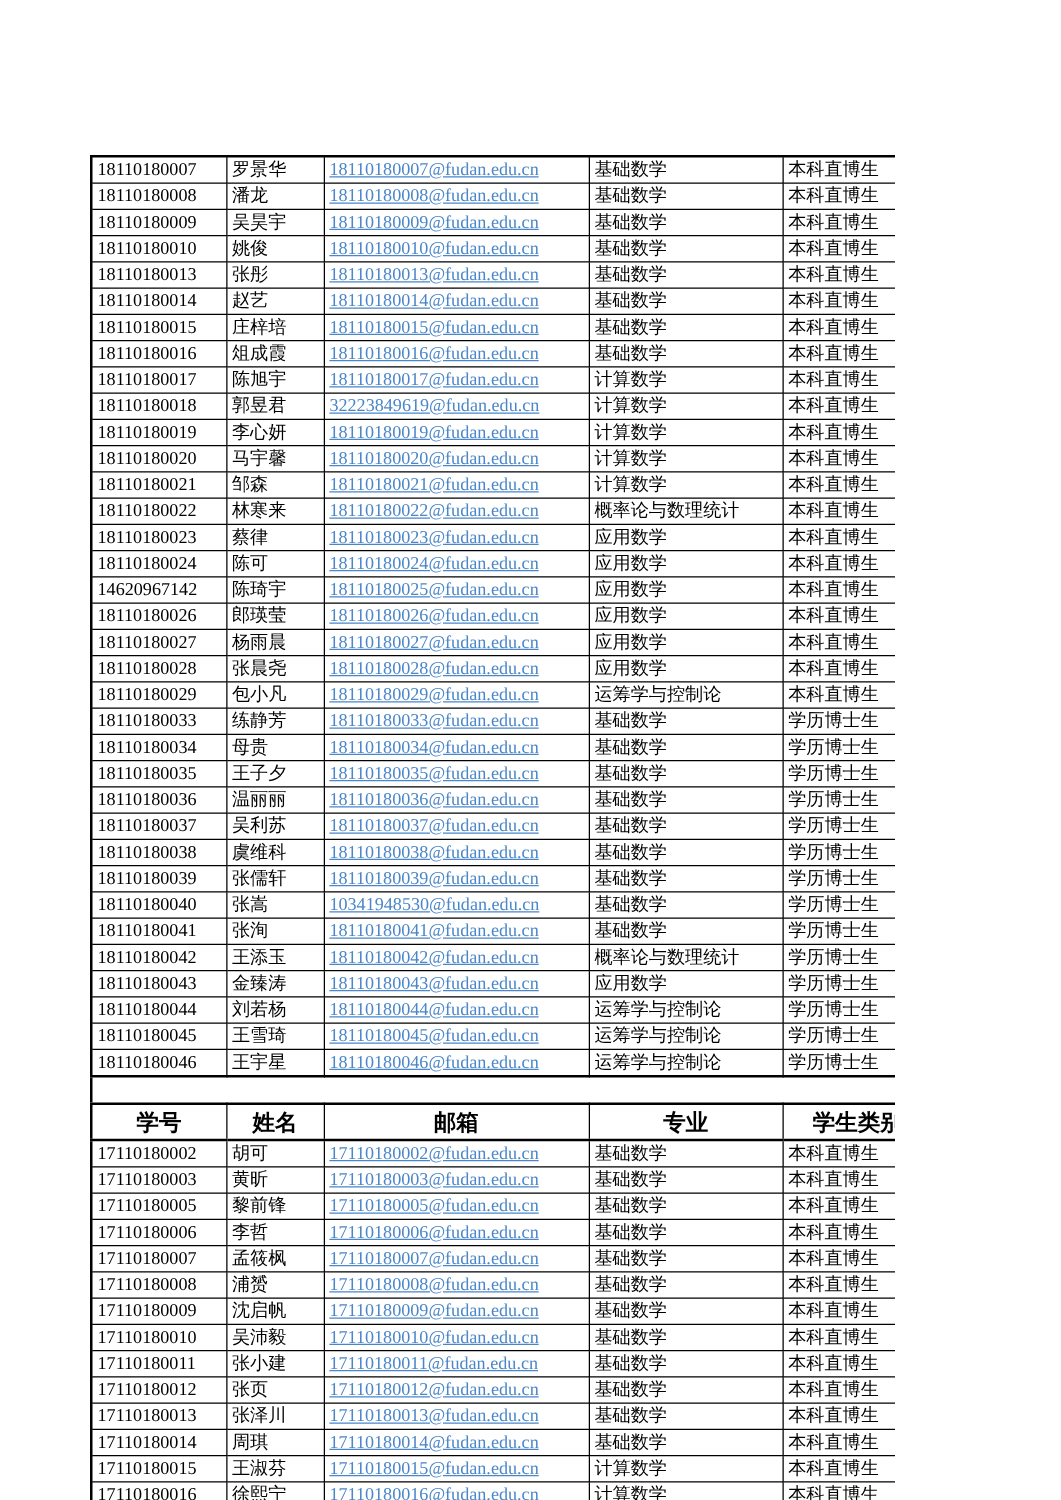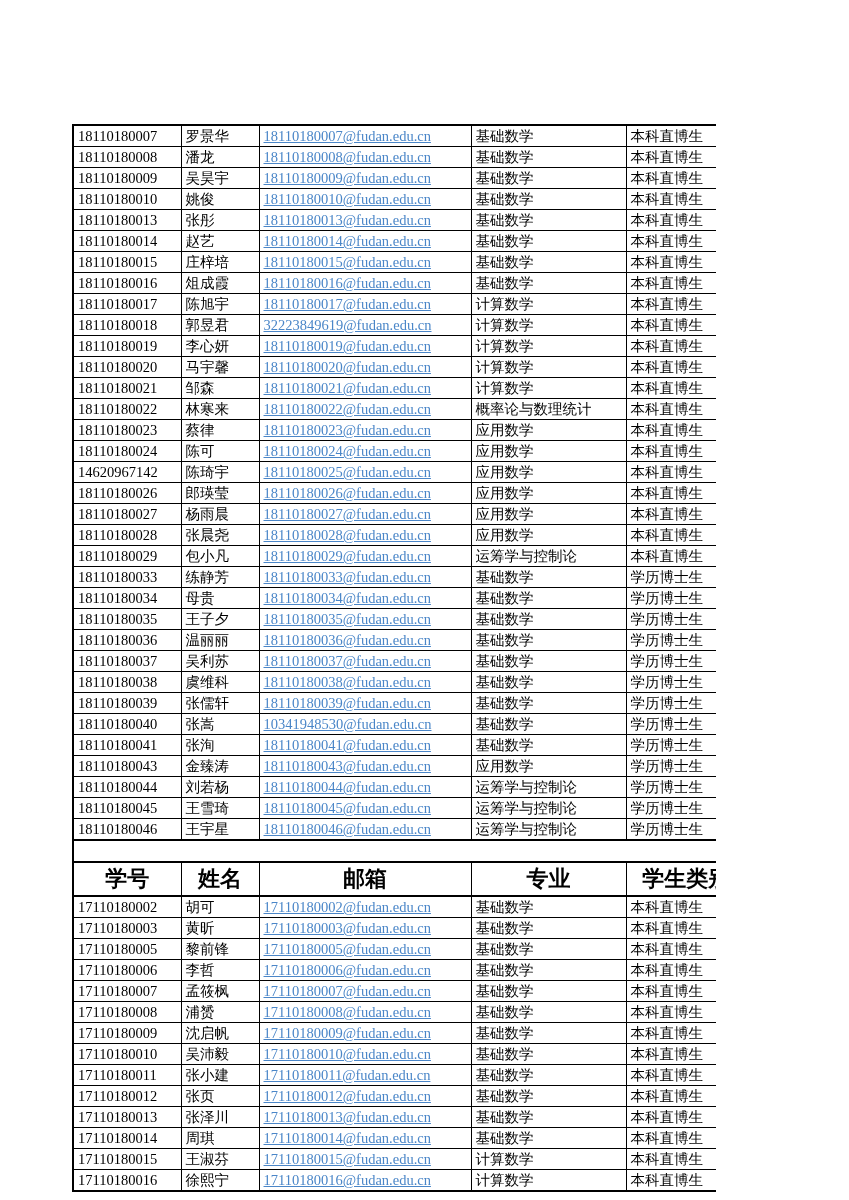--- a/index.html
+++ b/index.html
@@ -46,21 +46,21 @@
     text-align: right;
   }
   tr.spacer-row td {
     height: 20px;
     border-top: 2px solid #000000;
     border-bottom: 2px solid #000000;
   }
   tr.header-row th {
     height: 25px;
     font-family: "Liberation Serif", "DejaVu Serif", serif;
-    font-size: 22px;
+    font-size: 18px;
     font-weight: bold;
     text-align: center;
     vertical-align: middle;
     border-bottom: 2px solid #000000;
   }
 </style>
 </head>
 <body>
 
 <div class="page">
@@ -277,20 +277,27 @@
           <td class="c-cat">学历博士生</td>
         </tr>
         <tr>
           <td class="c-id">18110180041</td>
           <td class="c-name">张洵</td>
           <td class="c-email"><a class="email-link" href="#">18110180041@fudan.edu.cn</a></td>
           <td class="c-major">基础数学</td>
           <td class="c-cat">学历博士生</td>
         </tr>
         <tr>
+          <td class="c-id">18110180042</td>
+          <td class="c-name">王添玉</td>
+          <td class="c-email"><a class="email-link" href="#">18110180042@fudan.edu.cn</a></td>
+          <td class="c-major">概率论与数理统计</td>
+          <td class="c-cat">学历博士生</td>
+        </tr>
+        <tr>
           <td class="c-id">18110180043</td>
           <td class="c-name">金臻涛</td>
           <td class="c-email"><a class="email-link" href="#">18110180043@fudan.edu.cn</a></td>
           <td class="c-major">应用数学</td>
           <td class="c-cat">学历博士生</td>
         </tr>
         <tr>
           <td class="c-id">18110180044</td>
           <td class="c-name">刘若杨</td>
           <td class="c-email"><a class="email-link" href="#">18110180044@fudan.edu.cn</a></td>

